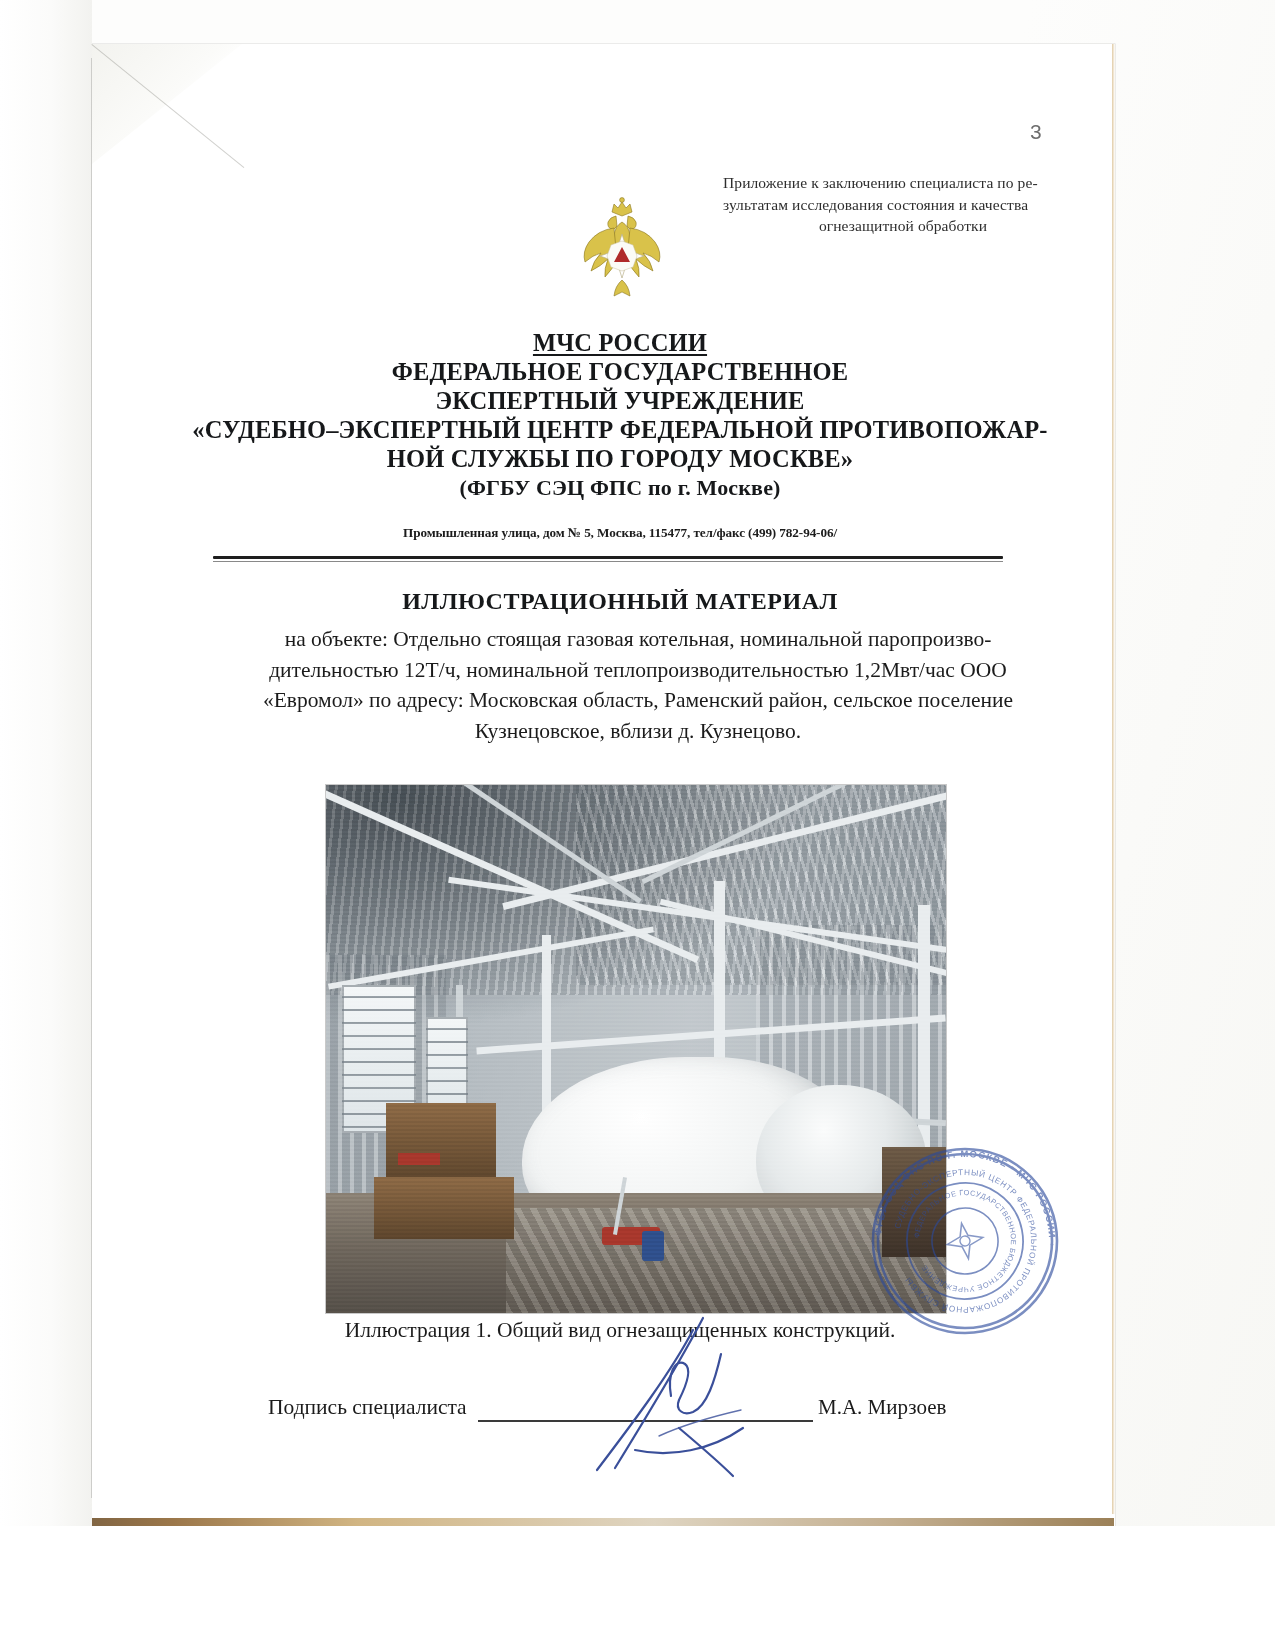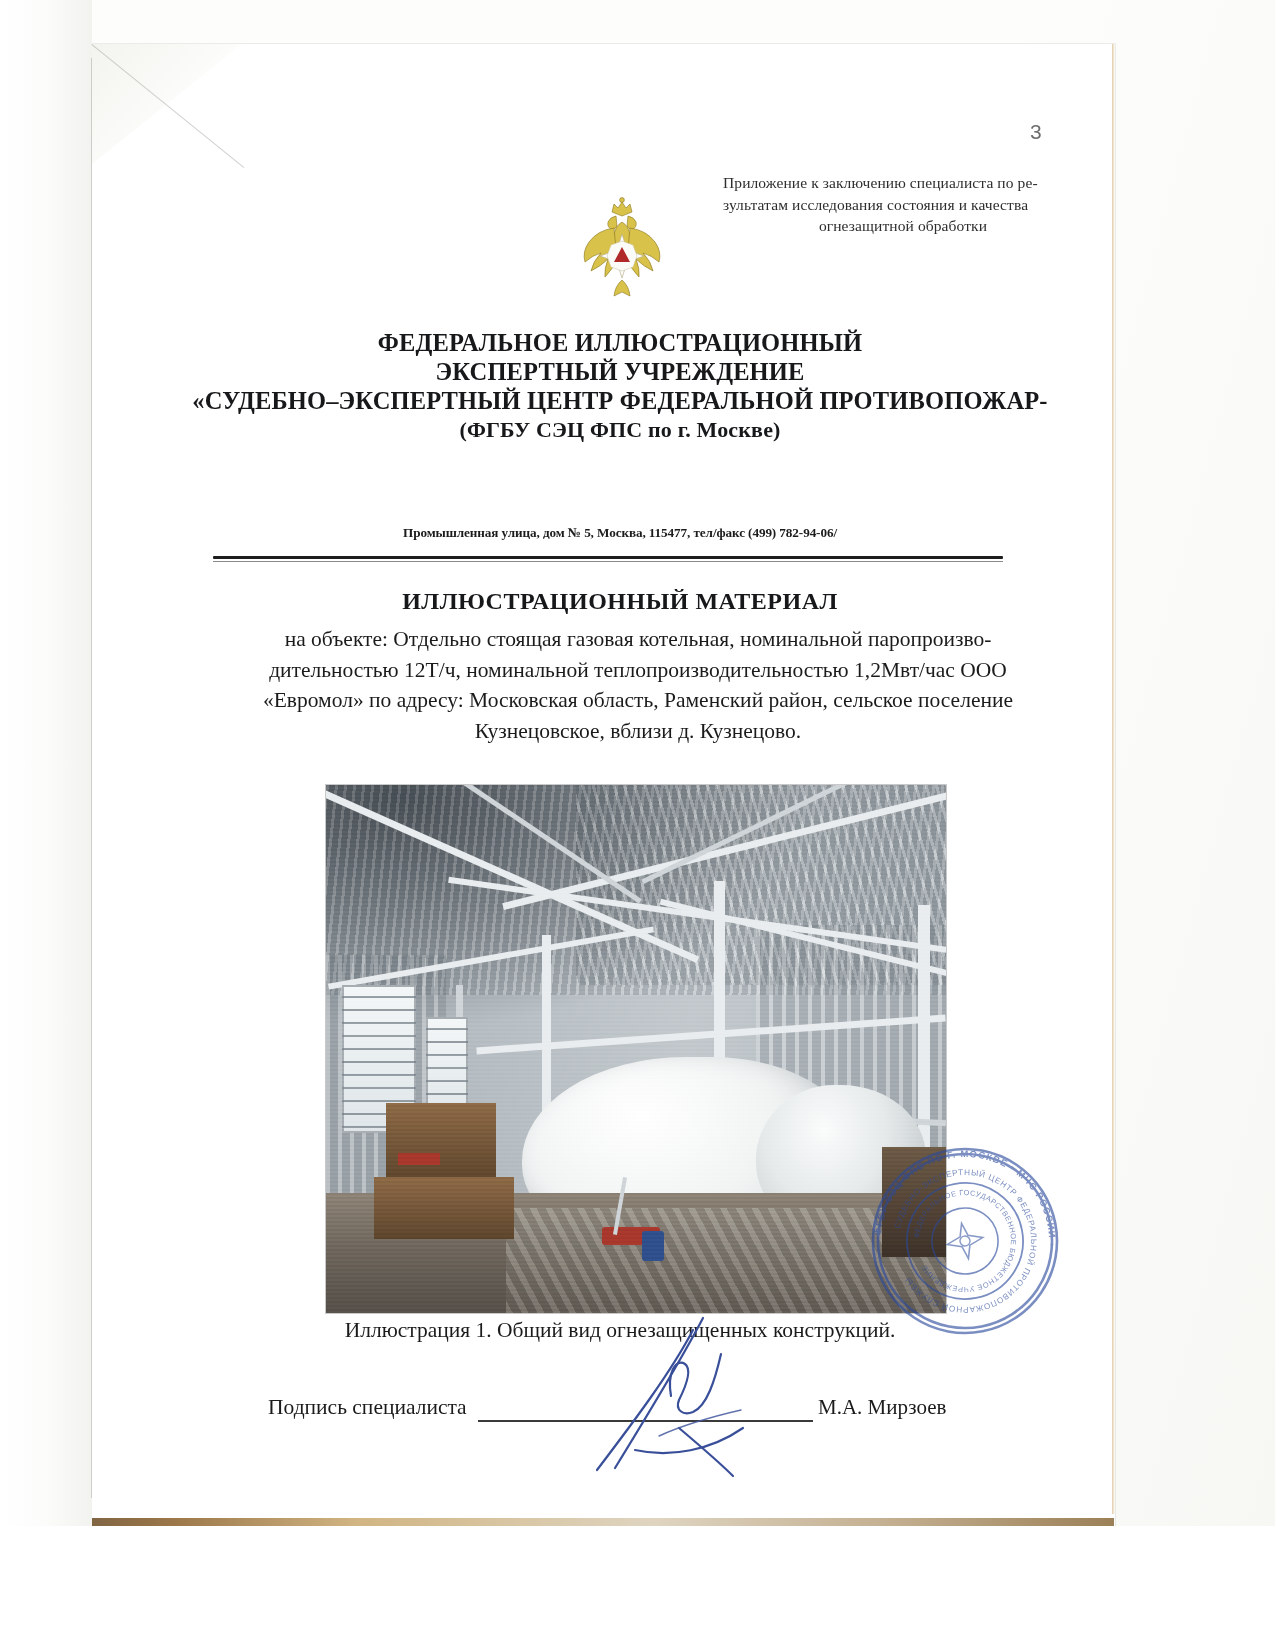--- a/index.html
+++ b/index.html
@@ -447,23 +447,25 @@
       <g transform="translate(50,60)">
         <polygon points="0,-22 5,-6 22,0 5,6 0,22 -5,6 -22,0 -5,-6" fill="#ffffff" stroke="#b9b08a" stroke-width="0.7"></polygon>
         <polygon points="0,-15 11,-11 15,0 11,11 0,15 -11,11 -15,0 -11,-11" fill="#fbfbf7" stroke="#c9c0a0" stroke-width="0.5"></polygon>
 
         <polygon points="0,-9 8,6 -8,6" fill="#b02a2a"></polygon>
       </g>
     </svg>
   </div>
 
   <div class="org-block">
-    <div class="org-line">ФЕДЕРАЛЬНОЕ ИЛЛЮСТРАЦИОННЫЙ</div>
+    <div class="org-line underlined">МЧС РОССИИ</div>
+    <div class="org-line">ФЕДЕРАЛЬНОЕ ГОСУДАРСТВЕННОЕ</div>
     <div class="org-line">ЭКСПЕРТНЫЙ УЧРЕЖДЕНИЕ</div>
     <div class="org-line">«СУДЕБНО–ЭКСПЕРТНЫЙ ЦЕНТР ФЕДЕРАЛЬНОЙ ПРОТИВОПОЖАР-</div>
+    <div class="org-line">НОЙ СЛУЖБЫ ПО ГОРОДУ МОСКВЕ»</div>
     <div class="org-line small">(ФГБУ СЭЦ ФПС по г. Москве)</div>
   </div>
 
   <div class="org-address">Промышленная улица, дом  № 5, Москва, 115477, тел/факс (499) 782-94-06/</div>
 
   <div class="rule"></div>
   <div class="rule2"></div>
 
   <div class="doc-title">ИЛЛЮСТРАЦИОННЫЙ МАТЕРИАЛ</div>
 

